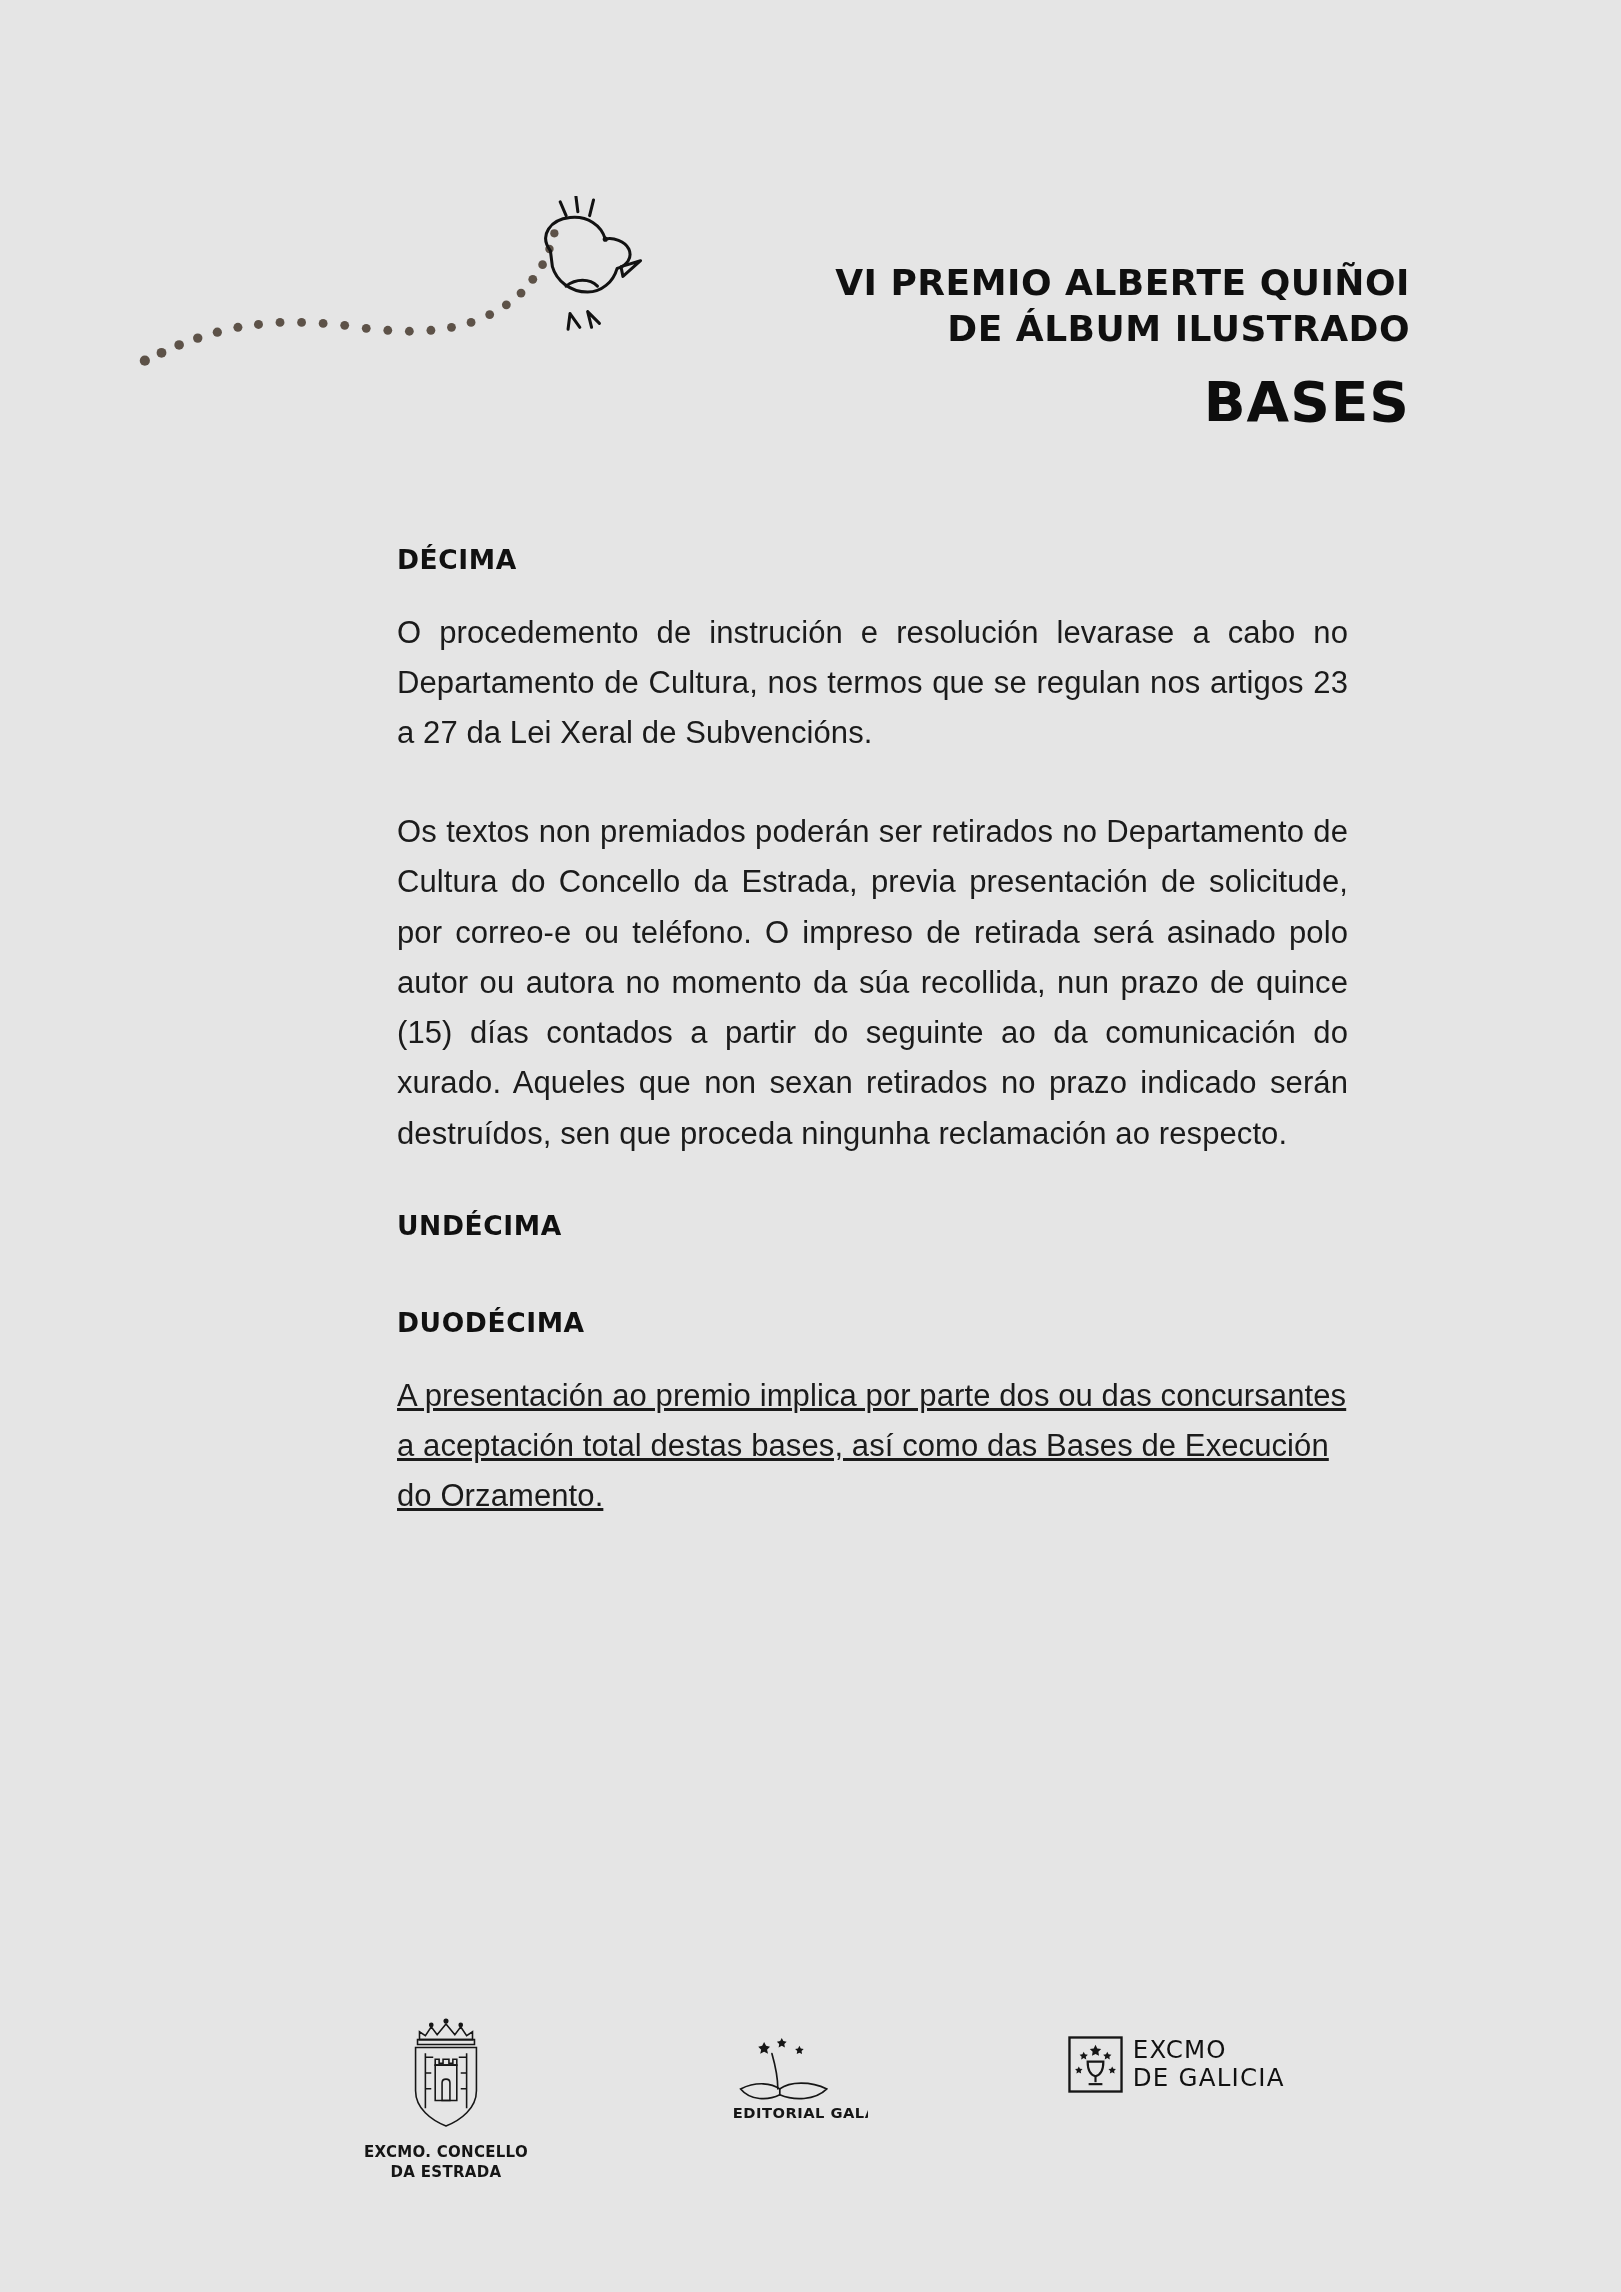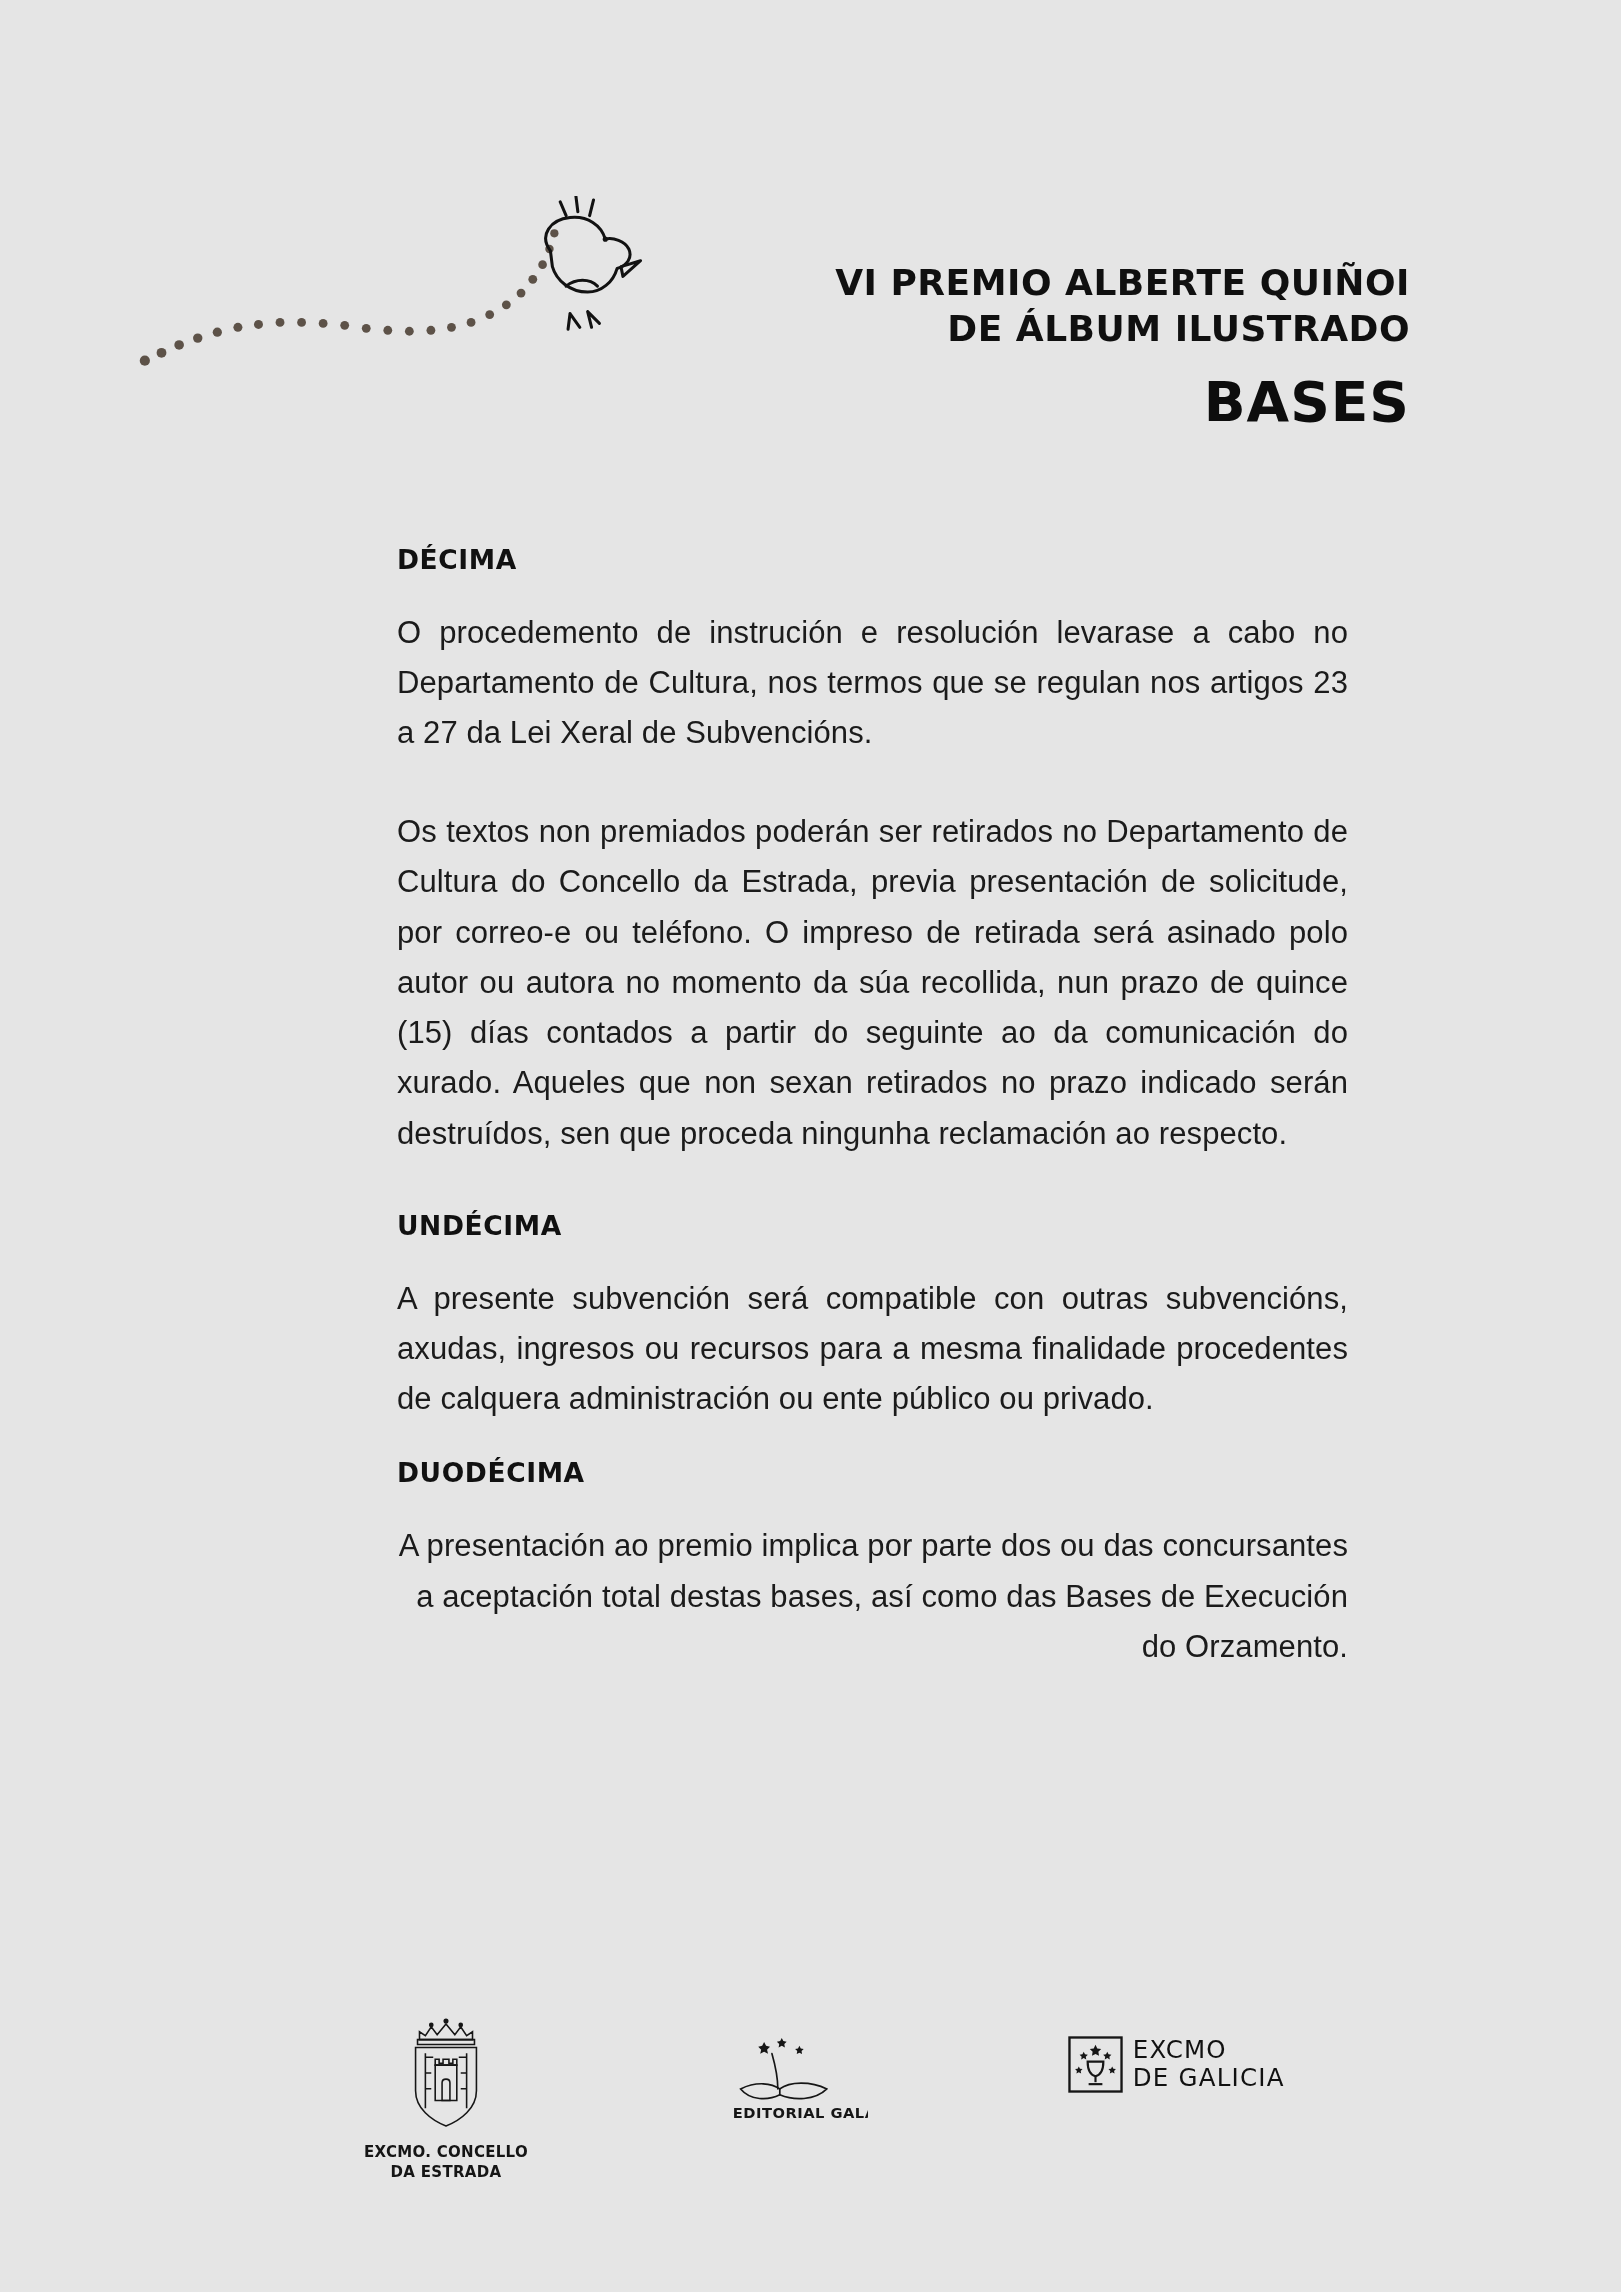--- a/index.html
+++ b/index.html
@@ -88,21 +88,21 @@
   p.para {
     font-family: "Liberation Sans", sans-serif;
     font-size: 31px;
     line-height: 1.62;
     color: #1b1b1b;
     margin: 0 0 29px 0;
     text-align: justify;
     letter-spacing: 0.1px;
   }
   p.para.last { margin-bottom: 0; }
-  p.para.nojustify { text-align: right; }
+  p.para.nojustify { text-align: left; text-decoration: underline; }
 
   .gap-lg { height: 51px; }
   .gap-md { height: 33px; }
   .gap-sm { height: 19.6px; }
 
   
   .footer {
     position: absolute;
     left: 0;
     right: 0;
@@ -206,21 +206,20 @@
   <div class="content">
 
     <h2 class="section-title tight-top">DÉCIMA</h2>
     <p class="para">O procedemento de instrución e resolución levarase a cabo no Departamento de Cultura, nos termos que se regulan nos artigos 23 a 27 da Lei Xeral de Subvencións.</p>
     <div class="gap-sm"></div>
     <p class="para last">Os textos non premiados poderán ser retirados no Departamento de Cultura do Concello da Estrada, previa presentación de solicitude, por correo-e ou teléfono. O impreso de retirada será asinado polo autor ou autora no momento da súa recollida, nun prazo de quince (15) días contados a partir do seguinte ao da comunicación do xurado. Aqueles que non sexan retirados no prazo indicado serán destruídos, sen que proceda ningunha reclamación ao respecto.</p>
 
     <div class="gap-lg"></div>
 
     <h2 class="section-title">UNDÉCIMA</h2>
-    <p class="para last">A presente subvención será compatible con outras subvencións, axudas, ingresos ou recursos para a mesma finalidade procedentes de calquera administración ou ente público ou privado.</p>
 
     <div class="gap-md"></div>
 
     <h2 class="section-title">DUODÉCIMA</h2>
     <p class="para last nojustify">A presentación ao premio implica por parte dos ou das concursantes a aceptación total destas bases, así como das Bases de Execución do Orzamento.</p>
   </div>
 
   <div class="footer">
 
     <div class="logo logo-concello">

